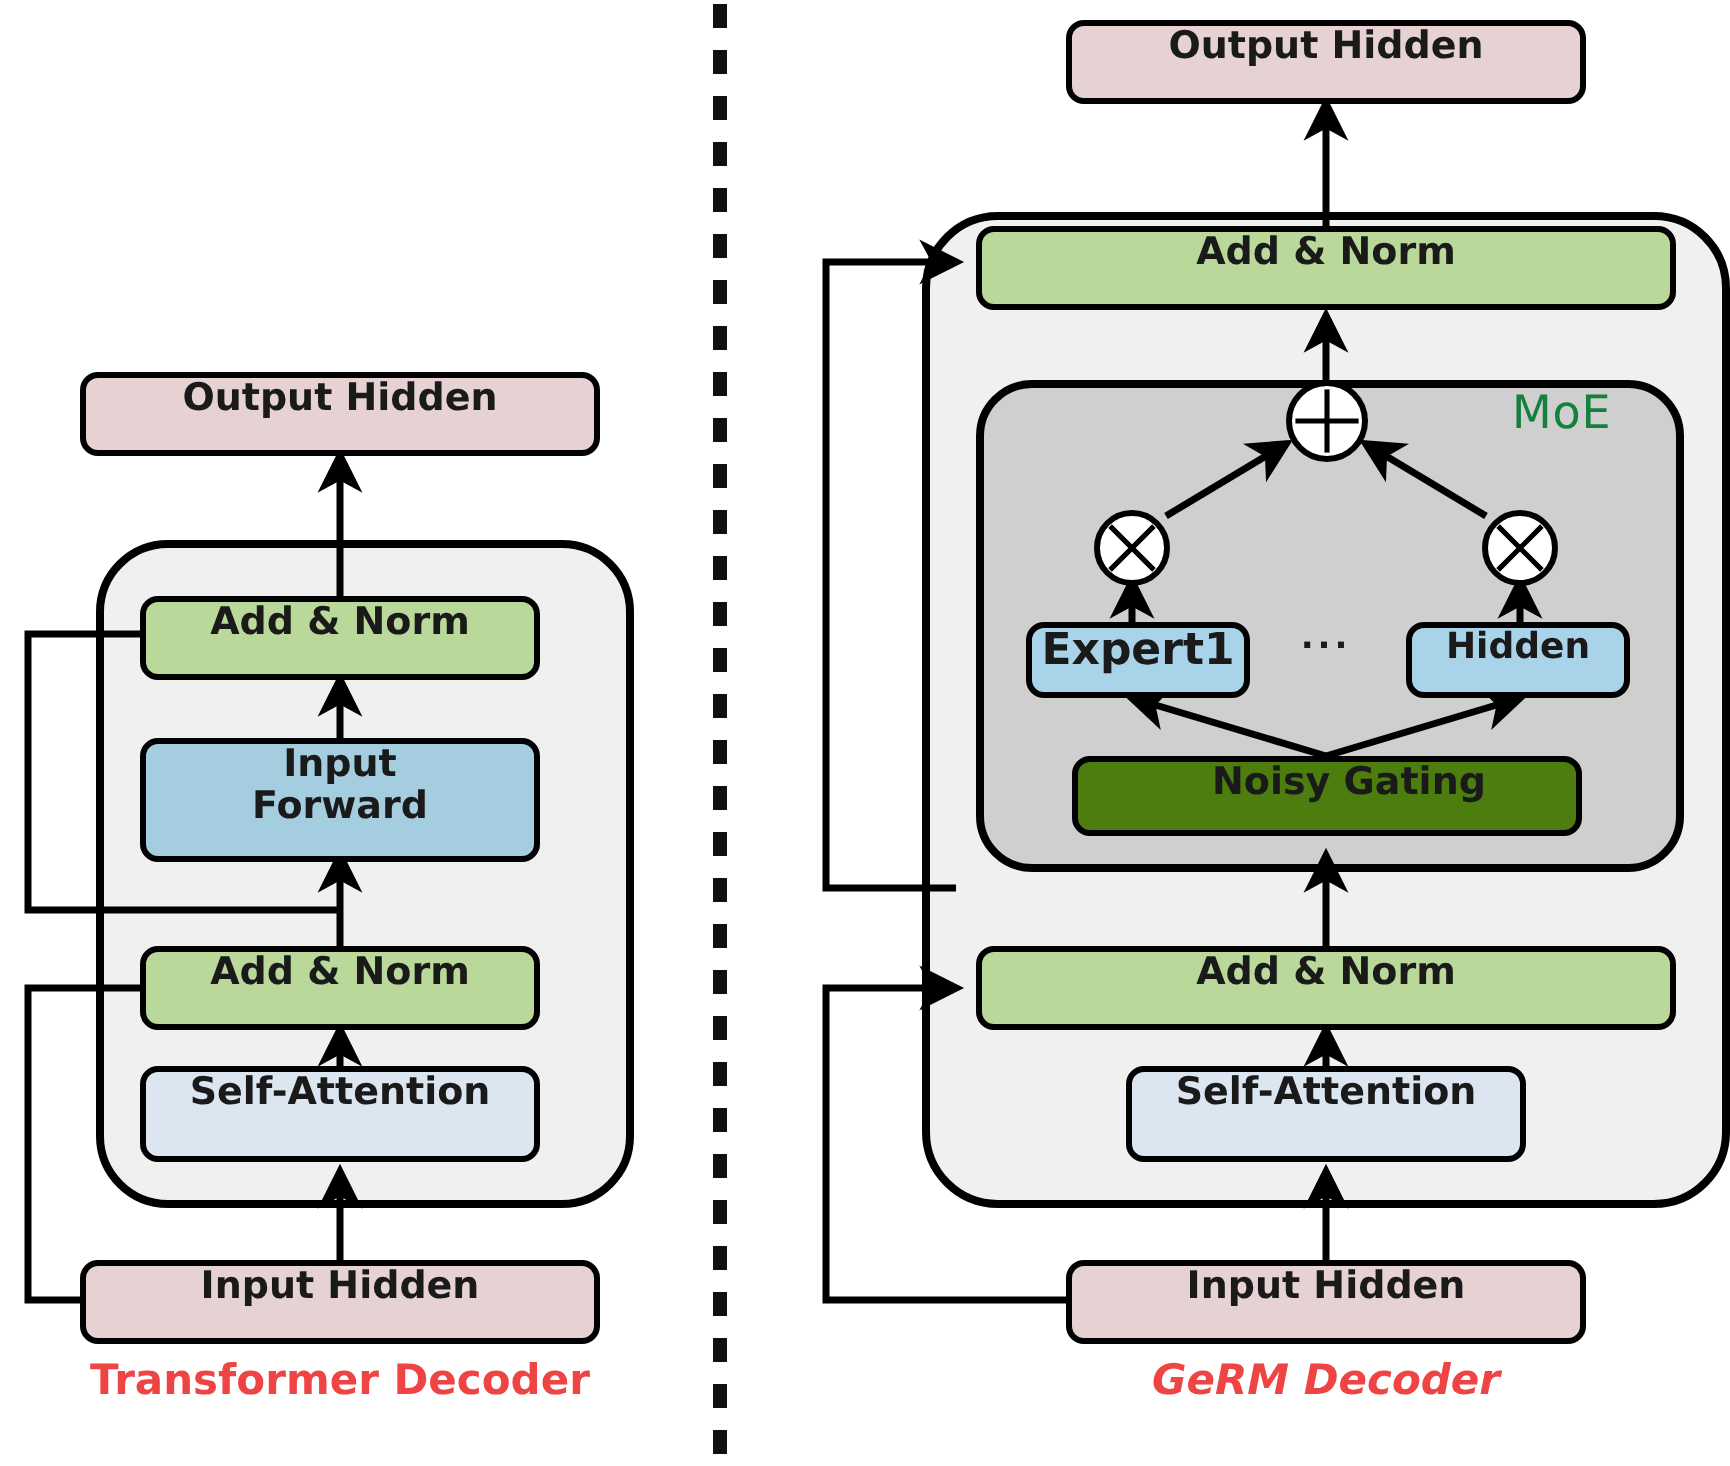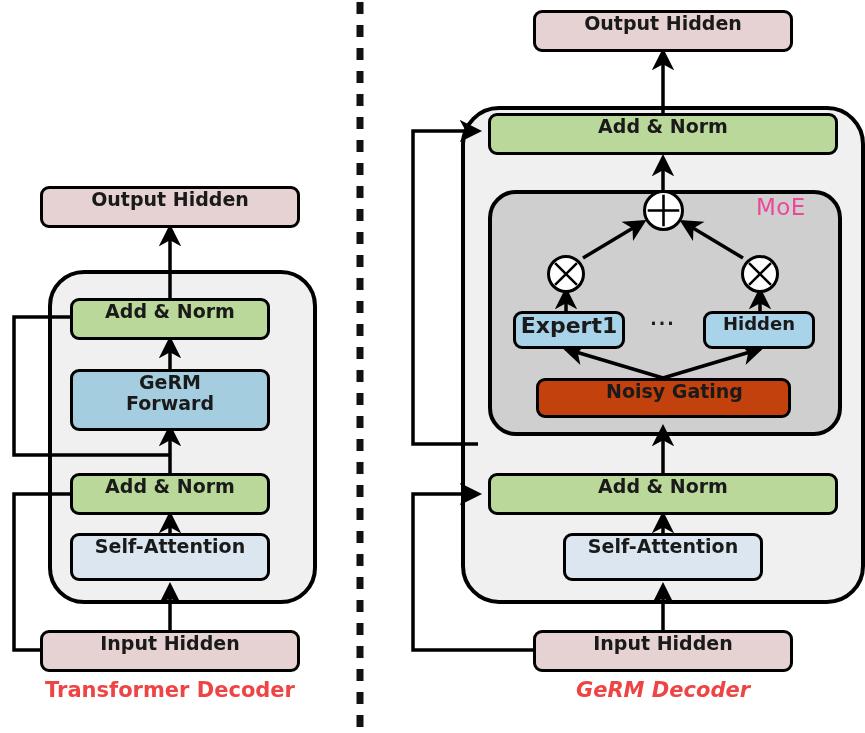--- a/index.html
+++ b/index.html
@@ -10,21 +10,21 @@
   }
   #stage{position:absolute;inset:0;}
   svg#canvas{position:absolute;left:0;top:0;width:865px;height:733px;}
 
   .box{position:absolute;box-sizing:border-box;
        display:flex;align-items:flex-start;justify-content:center;
        text-align:center;border:3px solid #000;border-radius:9px;
        color:#1a1a1a;font-weight:600;line-height:1.12;z-index:5;}
   .caption{position:absolute;z-index:6;font-weight:600;color:#ef4444;
            text-align:center;white-space:nowrap;}
-  .moe-label{position:absolute;z-index:6;color:#ec4899;font-weight:500;
+  .moe-label{position:absolute;z-index:6;color:#15803d;font-weight:500;
              letter-spacing:.4px;}
   .opnode{position:absolute;z-index:6;border-radius:50%;
           border:3px solid #000;background:#ffffff;box-sizing:border-box;}
   .dots{position:absolute;z-index:6;color:#1a1a1a;font-weight:800;
         letter-spacing:2px;}
 </style>
 </head>
 <body>
 
 <div id="stage">
@@ -86,21 +86,21 @@
 
   <div class="box" style="left:40px;top:186px;width:260px;height:42px;background:#e6d2d2;font-size:19px;">
     <span>Output Hidden</span>
   </div>
 
   <div class="box" style="left:70px;top:298px;width:200px;height:42px;background:#b9d89a;font-size:19px;">
     <span>Add &amp; Norm</span>
   </div>
 
   <div class="box" style="left:70px;top:369px;width:200px;height:62px;background:#a4cddf;font-size:19px;">
-    <span style="white-space:pre-line;">GeRM
+    <span style="white-space:pre-line;">Input
 Forward</span>
   </div>
 
   <div class="box" style="left:70px;top:473px;width:200px;height:42px;background:#b9d89a;font-size:19px;">
     <span>Add &amp; Norm</span>
   </div>
 
   <div class="box" style="left:70px;top:533px;width:200px;height:48px;background:#dce6f0;font-size:19px;">
     <span>Self-Attention</span>
   </div>
@@ -150,21 +150,21 @@
   </div>
 
   <div class="dots" style="left:640px;top:309px;width:46px;text-align:center;font-size:17px;">
     <span>...</span>
   </div>
 
   <div class="box" style="left:703px;top:311px;width:112px;height:38px;background:#a9d3e8;font-size:18px;">
     <span>Hidden</span>
   </div>
 
-  <div class="box" style="left:536px;top:378px;width:255px;height:40px;background:#c2410c;font-size:19px;padding-left:22px;">
+  <div class="box" style="left:536px;top:378px;width:255px;height:40px;background:#4d7c0f;font-size:19px;padding-left:22px;">
     <span>Noisy Gating</span>
   </div>
 
   <div class="box" style="left:488px;top:473px;width:350px;height:42px;background:#b9d89a;font-size:19px;">
     <span>Add &amp; Norm</span>
   </div>
 
   <div class="box" style="left:563px;top:533px;width:200px;height:48px;background:#dce6f0;font-size:19px;">
     <span>Self-Attention</span>
   </div>

